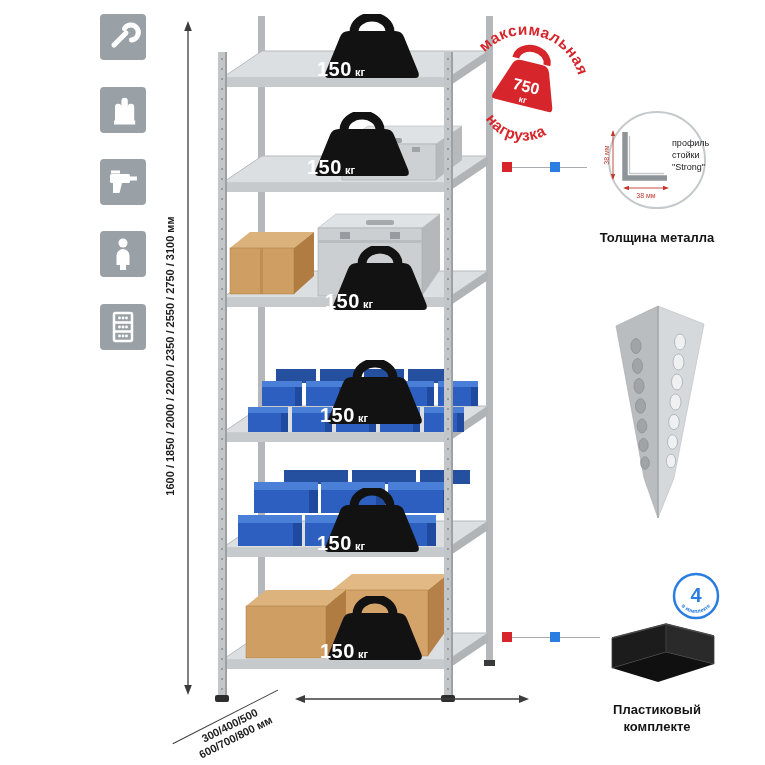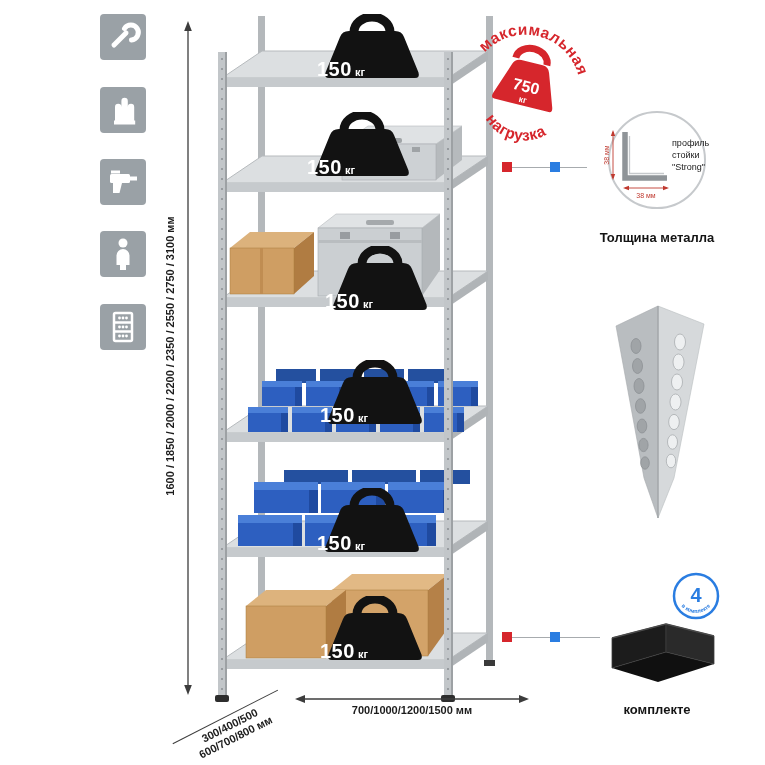--- a/index.html
+++ b/index.html
@@ -377,29 +377,29 @@
       <text x="96" y="32" text-anchor="middle" font-size="20" font-weight="bold" fill="#2a7de1">4</text>
       <defs>
           <path id="badgeArc" d="M 78,30 A 19,19 0 0 0 114,30"></path>
         </defs>
       <text font-size="5.5" fill="#2a7de1" font-weight="bold">
         <textPath href="#badgeArc" startOffset="50%" text-anchor="middle">в комплекте</textPath>
       </text>
     </g>
   </svg>
   <div class="caption" style="left:581px;top:702px">
+    <div>Пластиковый</div>
     <div>комплекте</div>
   </div>
 
   <svg class="abs" style="left:294px;top:692px" width="236" height="14">
     <line x1="8" y1="7" x2="228" y2="7" stroke="#3c3c3c" stroke-width="1.3"></line>
     <polygon points="1,7 11,3 11,11" fill="#3c3c3c"></polygon>
     <polygon points="235,7 225,3 225,11" fill="#3c3c3c"></polygon>
   </svg>
-  <div class="abs dim-text" style="left:294px;top:704px;width:236px;text-align:center">700/1000/1200/1500 мм</div>
 
   <div class="rot-anchor" style="left:232px;top:730px">
     <div class="dim-text" style="transform:translate(-50%,-50%) rotate(-27deg);text-align:center;line-height:1.2;">
       <div class="depth-line"></div>
       <div>300/400/500</div>
       <div>600/700/800 мм</div>
     </div>
   </div>
 
 </div>

